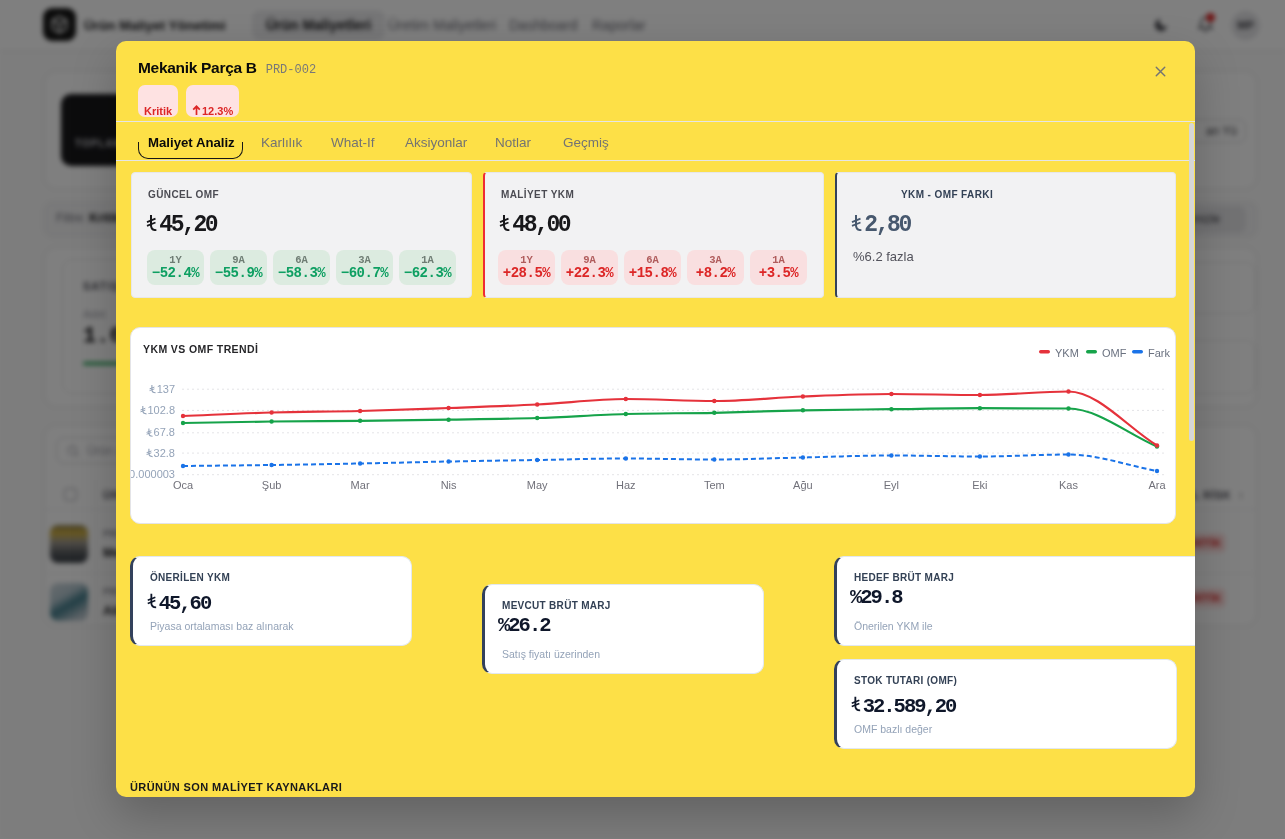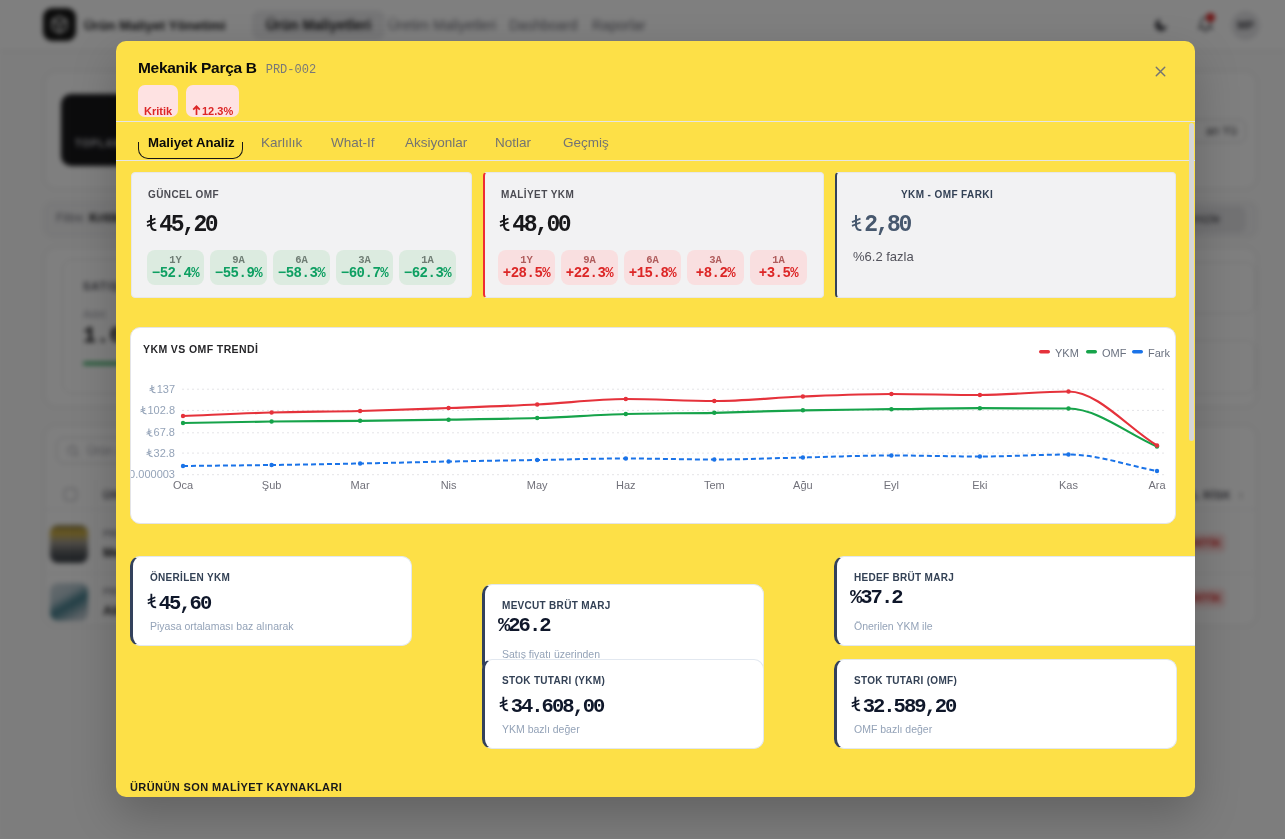--- a/index.html
+++ b/index.html
@@ -286,30 +286,22 @@
               </svg></span>45,60</div>
         <div class="isub">Piyasa ortalaması baz alınarak</div>
       </div>
       <div class="icard" style="left:366px;top:395px;margin-top:28px;">
         <div class="ilabel">MEVCUT BRÜT MARJ</div>
         <div class="ival">%26.2</div>
         <div class="isub">Satış fiyatı üzerinden</div>
       </div>
       <div class="icard" style="left:718px;top:395px;width:410px;">
         <div class="ilabel">HEDEF BRÜT MARJ</div>
-        <div class="ival">%37.2</div>
+        <div class="ival">%29.8</div>
         <div class="isub">Önerilen YKM ile</div>
-      </div>
-      <div class="icard" style="left:366px;top:498px;">
-        <div class="ilabel">STOK TUTARI (YKM)</div>
-        <div class="ival"><span class="tl"><svg viewBox="0 0 60 80">
-                <path d="M26 4 V50 Q26 72 50 72" fill="none" stroke="#0f172a" stroke-width="9"></path>
-                <path d="M8 36 46 21M8 53 46 38" stroke="#0f172a" stroke-width="8"></path>
-              </svg></span>34.608,00</div>
-        <div class="isub">YKM bazlı değer</div>
       </div>
       <div class="icard" style="left:718px;top:498px;width:343px;">
         <div class="ilabel">STOK TUTARI (OMF)</div>
         <div class="ival"><span class="tl"><svg viewBox="0 0 60 80">
                 <path d="M26 4 V50 Q26 72 50 72" fill="none" stroke="#0f172a" stroke-width="9"></path>
                 <path d="M8 36 46 21M8 53 46 38" stroke="#0f172a" stroke-width="8"></path>
               </svg></span>32.589,20</div>
         <div class="isub">OMF bazlı değer</div>
       </div>
       <div class="abs" style="left:14px;top:620px;font-size:11px;font-weight:bold;letter-spacing:.4px;color:#18181b;">ÜRÜNÜN SON MALİYET KAYNAKLARI</div>

